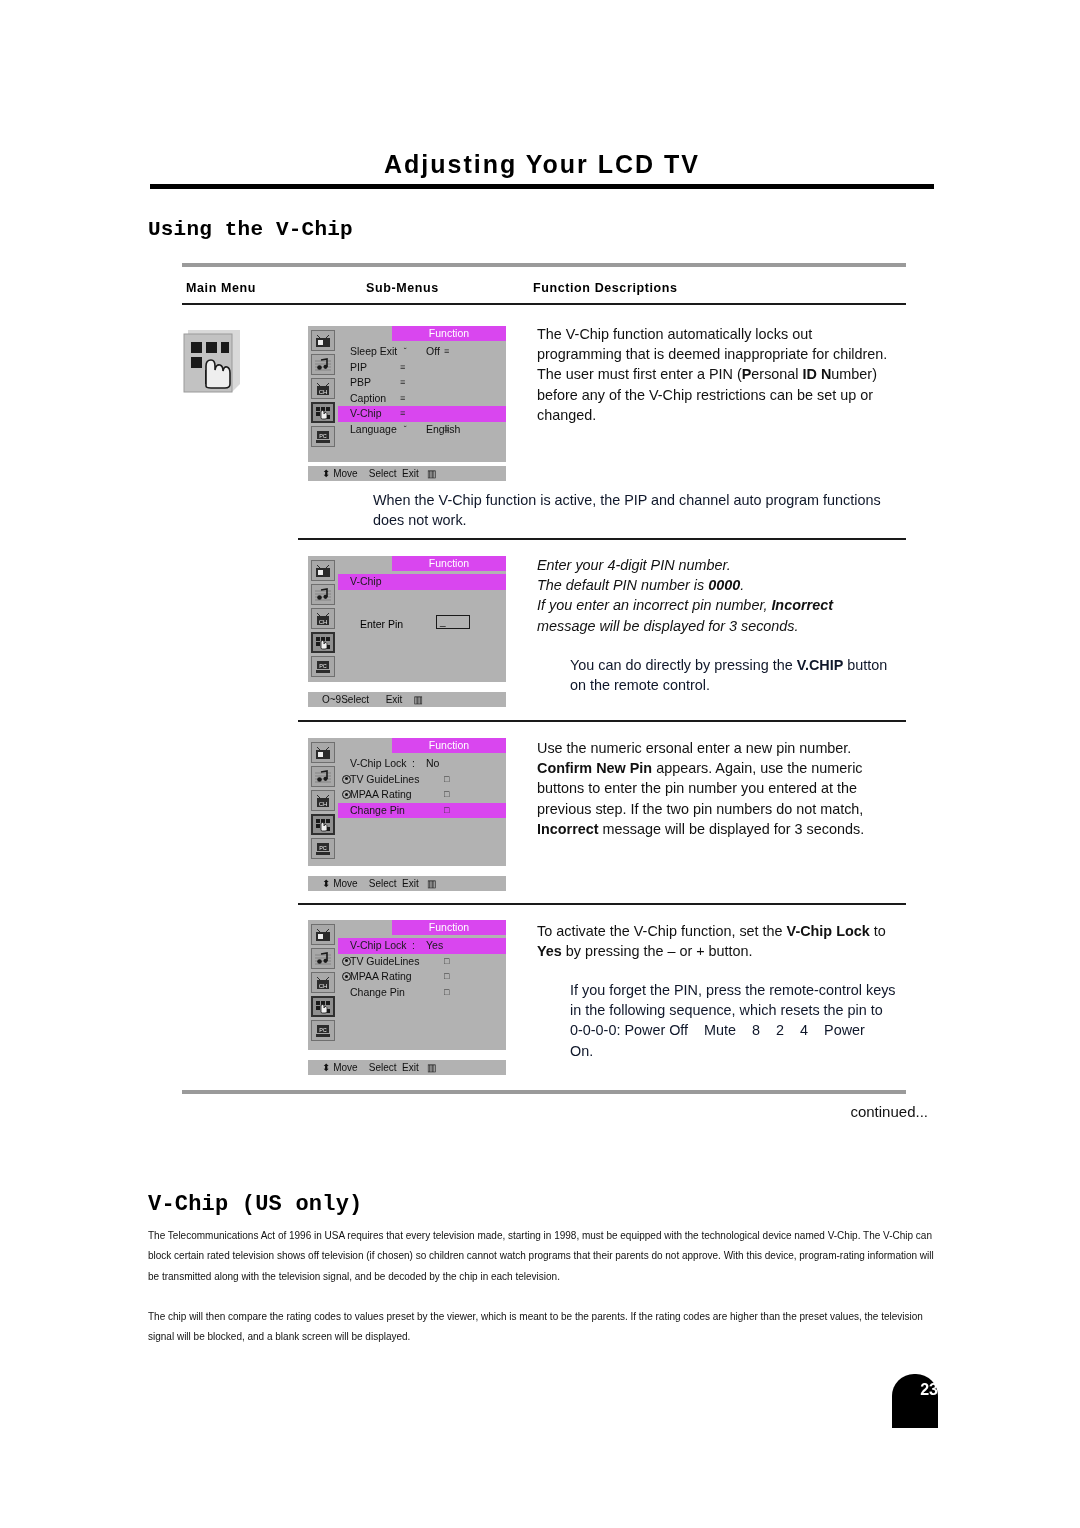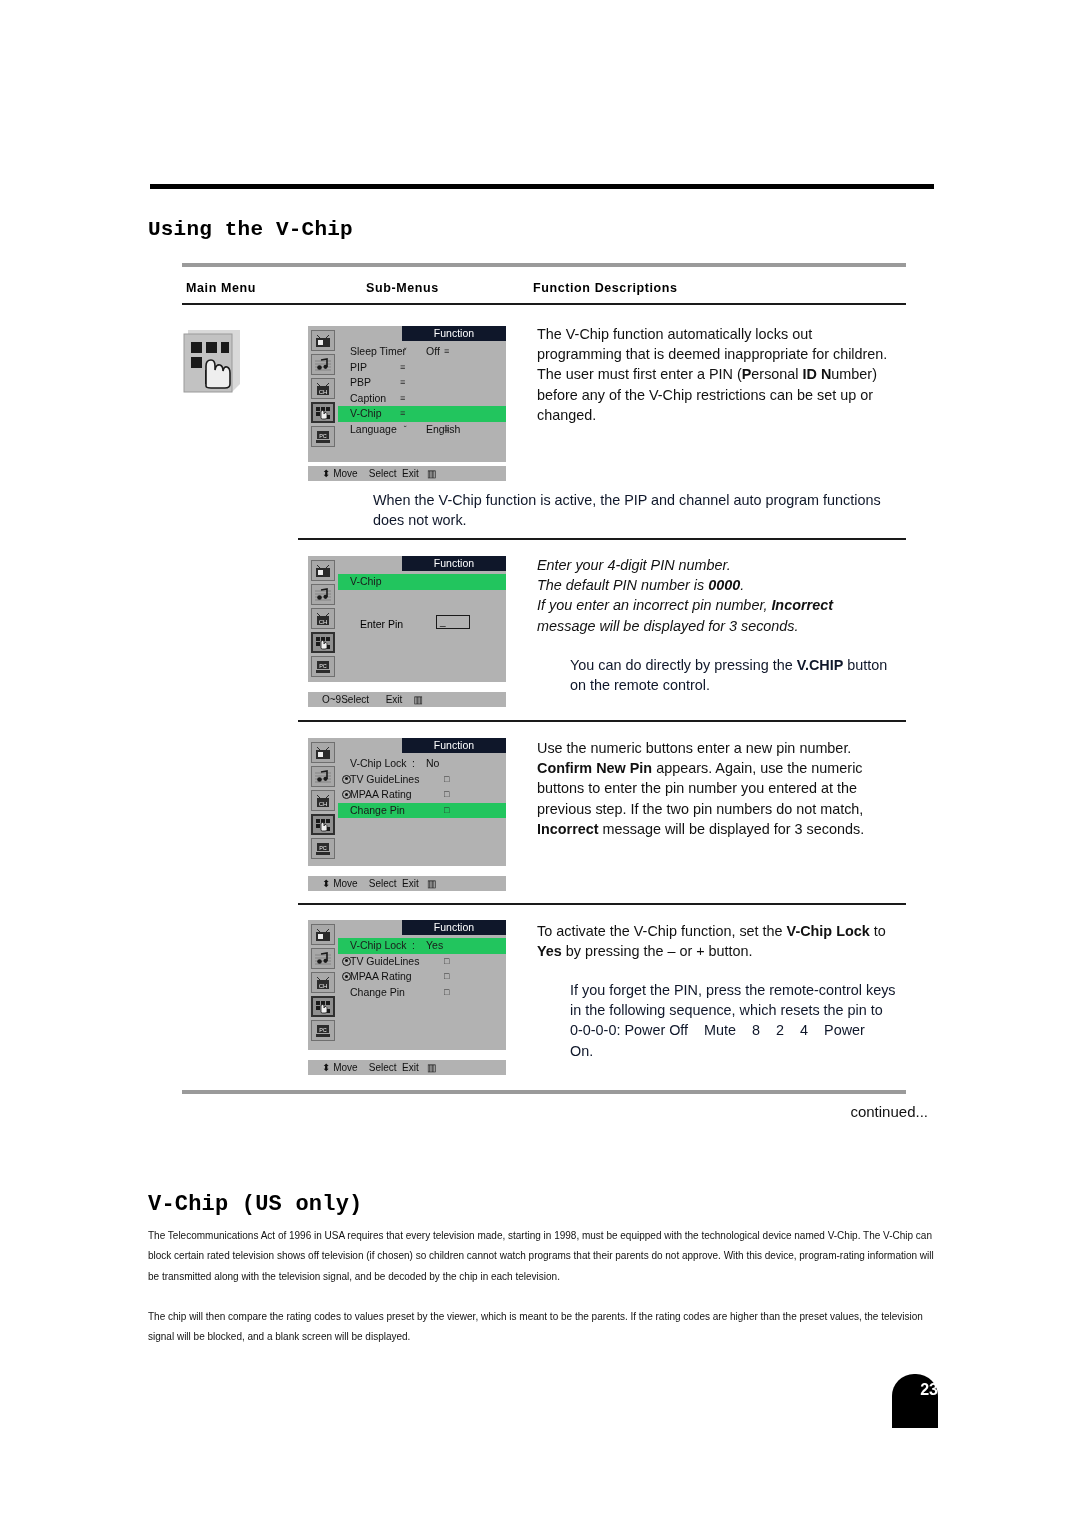--- a/index.html
+++ b/index.html
@@ -136,23 +136,23 @@
   }
   .osd-content {
     flex: 1 1 auto;
     position: relative;
     background: #b2b2b2;
   }
   .osd-titlebar {
     position: absolute;
     right: 0;
     top: 0;
-    width: 104px;
+    width: 114px;
     height: 15px;
-    background: #0f172a;
+    background: #d946ef;
     color: #fff;
     font-size: 10.5px;
     text-align: center;
     line-height: 15px;
   }
   .osd-list {
     position: absolute;
     left: 0;
     top: 18px;
     width: 100%;
@@ -160,21 +160,21 @@
   .osd-item {
     position: relative;
     height: 15.5px;
     line-height: 15.5px;
     font-size: 10.5px;
     color: #111;
     padding-left: 12px;
     box-sizing: border-box;
   }
   .osd-item.hl {
-    background: #22c55e;
+    background: #d946ef;
     color: #1a1a1a;
   }
   .osd-item .val {
     position: absolute;
     left: 88px;
   }
   .osd-item .colon {
     position: absolute;
     left: 74px;
   }
@@ -308,20 +308,21 @@
     font-weight: bold;
     text-align: right;
     line-height: 32px;
   }
 </style>
 </head>
 <body>
 
 <div class="page">
 
+  <div class="header-title">Adjusting Your LCD TV</div>
   <div class="header-rule"></div>
 
   <div class="section-title" id="using-vchip-title">Using the V-Chip</div>
 
   <div class="thead-rule-top"></div>
   <div class="col-head" id="col-main">Main Menu</div>
   <div class="col-head" id="col-sub">Sub-Menus</div>
   <div class="col-head" id="col-func">Function Descriptions</div>
   <div class="thead-rule-bottom"></div>
 
@@ -378,21 +379,21 @@
               <rect x="2" y="1" width="12" height="8" fill="#2b2b2b"></rect>
               <text x="8" y="7.5" font-size="5.5" fill="#eee" text-anchor="middle" font-family="Liberation Sans, sans-serif">PC</text>
               <rect x="1" y="10" width="14" height="3" fill="#2b2b2b"></rect>
             </svg>
         </div>
       </div>
       <div class="osd-content">
         <div class="osd-titlebar">Function</div>
         <div class="osd-list">
           <div class="osd-item">
-            <span>Sleep Timer</span>
+            <span>Sleep Exit</span>
             <span class="arrow">˘</span>
             <span class="val">Off</span>
             <span class="marker2">≡</span>
           </div>
           <div class="osd-item">
             <span>PIP</span>
             <span class="marker">≡</span>
           </div>
           <div class="osd-item">
             <span>PBP</span>
@@ -569,21 +570,21 @@
             <span>Change Pin</span>
             <span class="marker2">□</span>
           </div>
         </div>
       </div>
     </div>
     <div class="osd-footer" style="top:138px;">⬍ Move    Select  Exit   ▥</div>
   </div>
 
   <div class="desc" style="left:537px; top:738px; width:400px;">
-    <span>Use the numeric buttons enter a new pin number.</span><br>
+    <span>Use the numeric ersonal enter a new pin number.</span><br>
     <b>Confirm New Pin</b><span> appears. Again, use the numeric</span><br>
     <span>buttons to enter the pin number you entered at the</span><br>
     <span>previous step. If the two pin numbers do not match,</span><br>
     <b>Incorrect</b><span> message will be displayed for 3 seconds.</span>
   </div>
 
   <div class="row-rule" style="top:903px; width:608px;"></div>
 
   <div class="osd" id="osd4" style="left:308px; top:920px; height:130px;">
     <div class="osd-body">

